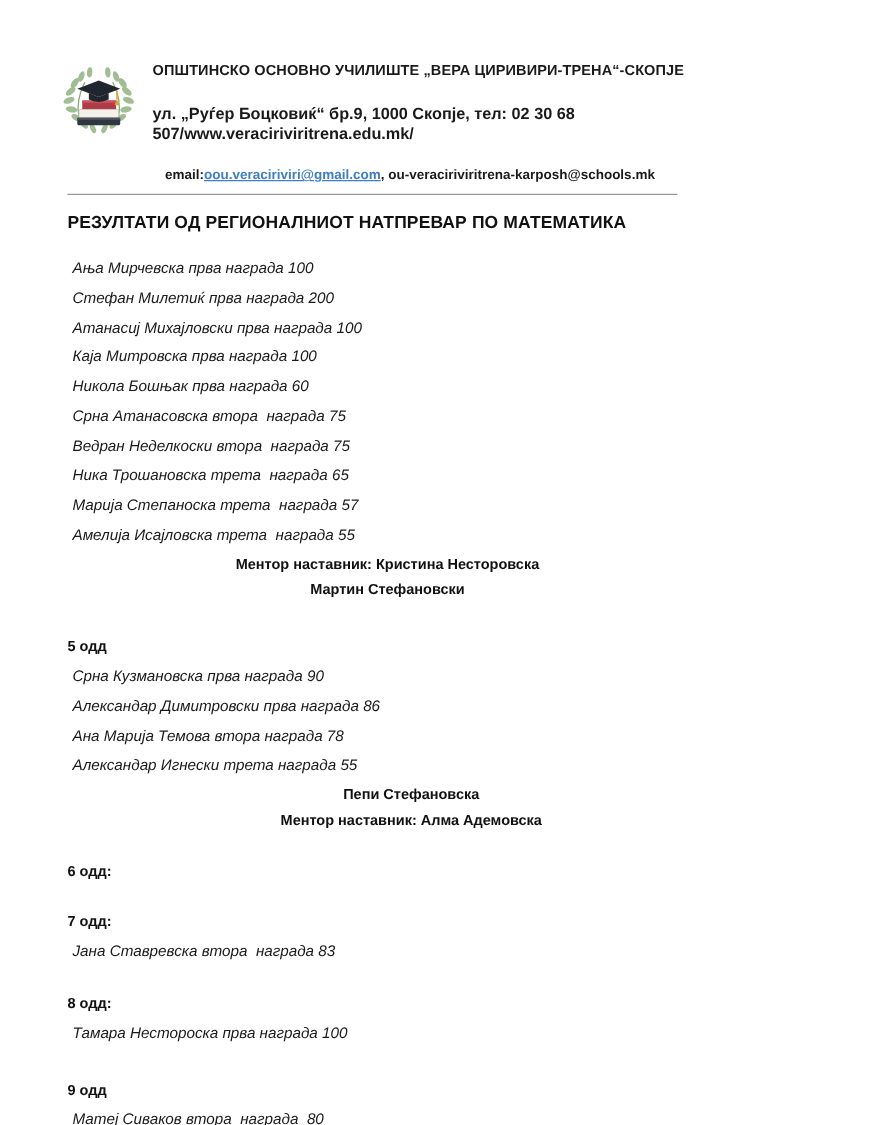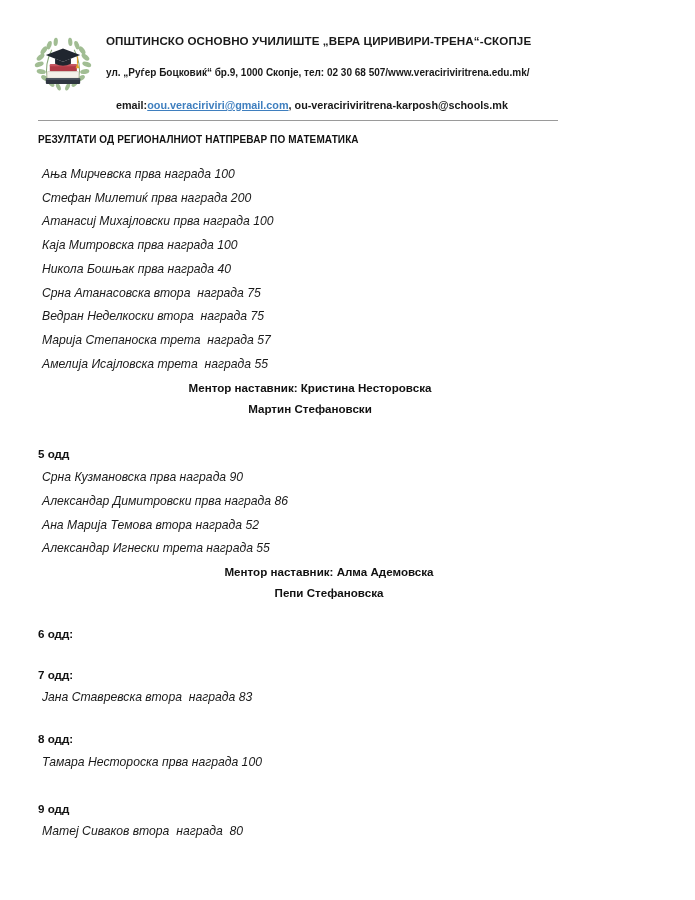--- a/index.html
+++ b/index.html
@@ -12,21 +12,21 @@
     height: 900px;
     font-family: "Liberation Sans", sans-serif;
     color: #1a1a1a;
     overflow: hidden;
   }
   .page {
     position: relative;
     width: 596px;
     height: 900px;
     box-sizing: border-box;
-    padding: 0;
+    padding: 16px;
   }
 
   
   .letterhead {
     position: relative;
     padding: 28px 26px 0 26px;
   }
   .lh-row {
     display: flex;
     align-items: flex-start;
@@ -49,21 +49,21 @@
   }
   .school-name {
     font-size: 11.6px;
     font-weight: bold;
     letter-spacing: 0.1px;
     line-height: 1.2;
     margin: 6px 0 0 0;
     color: #1a1a1a;
   }
   .school-address {
-    font-size: 10px;
+    font-size: 13px;
     font-weight: bold;
     line-height: 1.2;
     margin: 19px 0 0 0;
     color: #1a1a1a;
   }
   .school-email {
     font-size: 10.8px;
     font-weight: bold;
     line-height: 1.2;
     margin: 20px 0 0 0;
@@ -79,21 +79,21 @@
     border: 0;
     border-top: 1px solid #9a9a9a;
     margin: 8px 12px 0 12px;
   }
 
   
   .content {
     padding: 13px 38px 0 38px;
   }
   .doc-title {
-    font-size: 10px;
+    font-size: 14px;
     font-weight: bold;
     letter-spacing: 0.1px;
     margin: 0 0 20px 0;
     color: #111;
   }
   .grade-block {
     margin: 0 0 5px 0;
   }
   .grade-heading {
     font-size: 11.6px;
@@ -187,42 +187,43 @@
 
   <div class="content">
 
     <div class="doc-title">РЕЗУЛТАТИ ОД РЕГИОНАЛНИОТ НАТПРЕВАР ПО МАТЕМАТИКА</div>
 
     <div class="grade-block">
       <div class="award-line">Ања Мирчевска прва награда 100</div>
       <div class="award-line">Стефан Милетиќ прва награда 200</div>
       <div class="award-line">Атанасиј Михајловски прва награда 100</div>
       <div class="award-line">Каја Митровска прва награда 100</div>
-      <div class="award-line">Никола Бошњак прва награда 40</div>
+      <div class="award-line">Никола Бошњак прва награда 60</div>
       <div class="award-line">Срна Атанасовска втора  награда 75</div>
       <div class="award-line">Ведран Неделкоски втора  награда 75</div>
+      <div class="award-line">Ника Трошановска трета  награда 65</div>
       <div class="award-line">Марија Степаноска трета  награда 57</div>
       <div class="award-line">Амелија Исајловска трета  награда 55</div>
       <div class="mentor-block shift-a">
         <div class="mentor-line">Ментор  наставник:  Кристина Несторовска</div>
         <div class="mentor-line">Мартин Стефановски</div>
       </div>
     </div>
 
     <div class="gap-lg"></div>
 
     <div class="grade-block">
       <div class="grade-heading">5 одд</div>
       <div class="award-line">Срна Кузмановска прва награда 90</div>
       <div class="award-line">Александар Димитровски прва награда 86</div>
-      <div class="award-line">Ана Марија Темова втора награда 52</div>
+      <div class="award-line">Ана Марија Темова втора награда 78</div>
       <div class="award-line">Александар Игнески трета награда 55</div>
       <div class="mentor-block shift-b">
+        <div class="mentor-line">Пепи Стефановска</div>
         <div class="mentor-line">Ментор  наставник: Алма Адемовска</div>
-        <div class="mentor-line">Пепи Стефановска</div>
       </div>
     </div>
 
     <div class="gap-md"></div>
 
     <div class="grade-block">
       <div class="grade-heading">6 одд:</div>
     </div>
 
     <div class="gap-md"></div>

